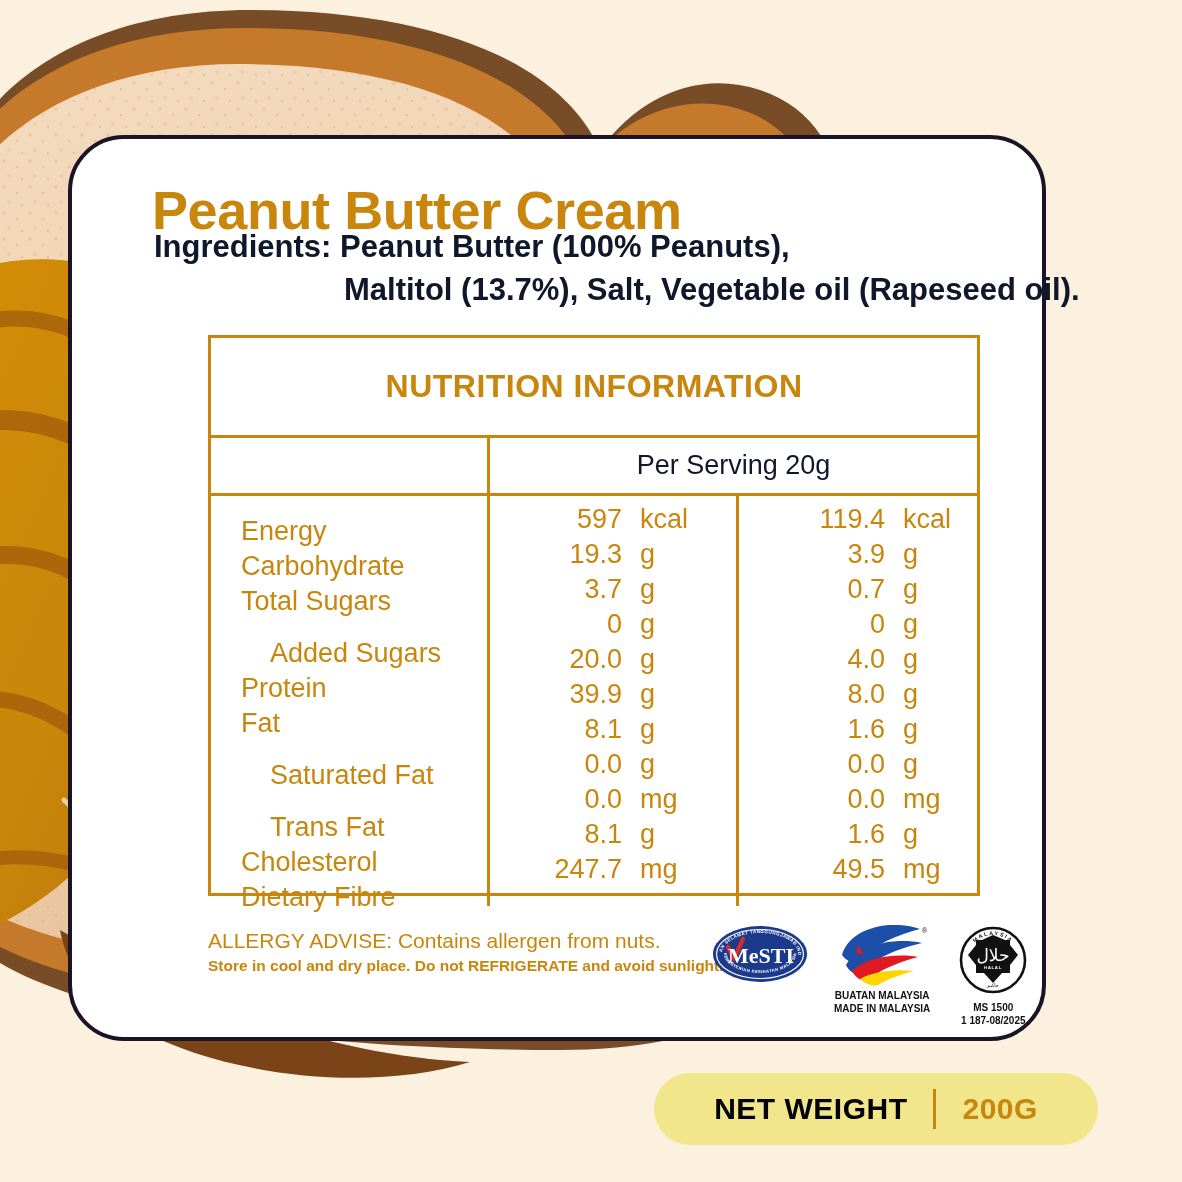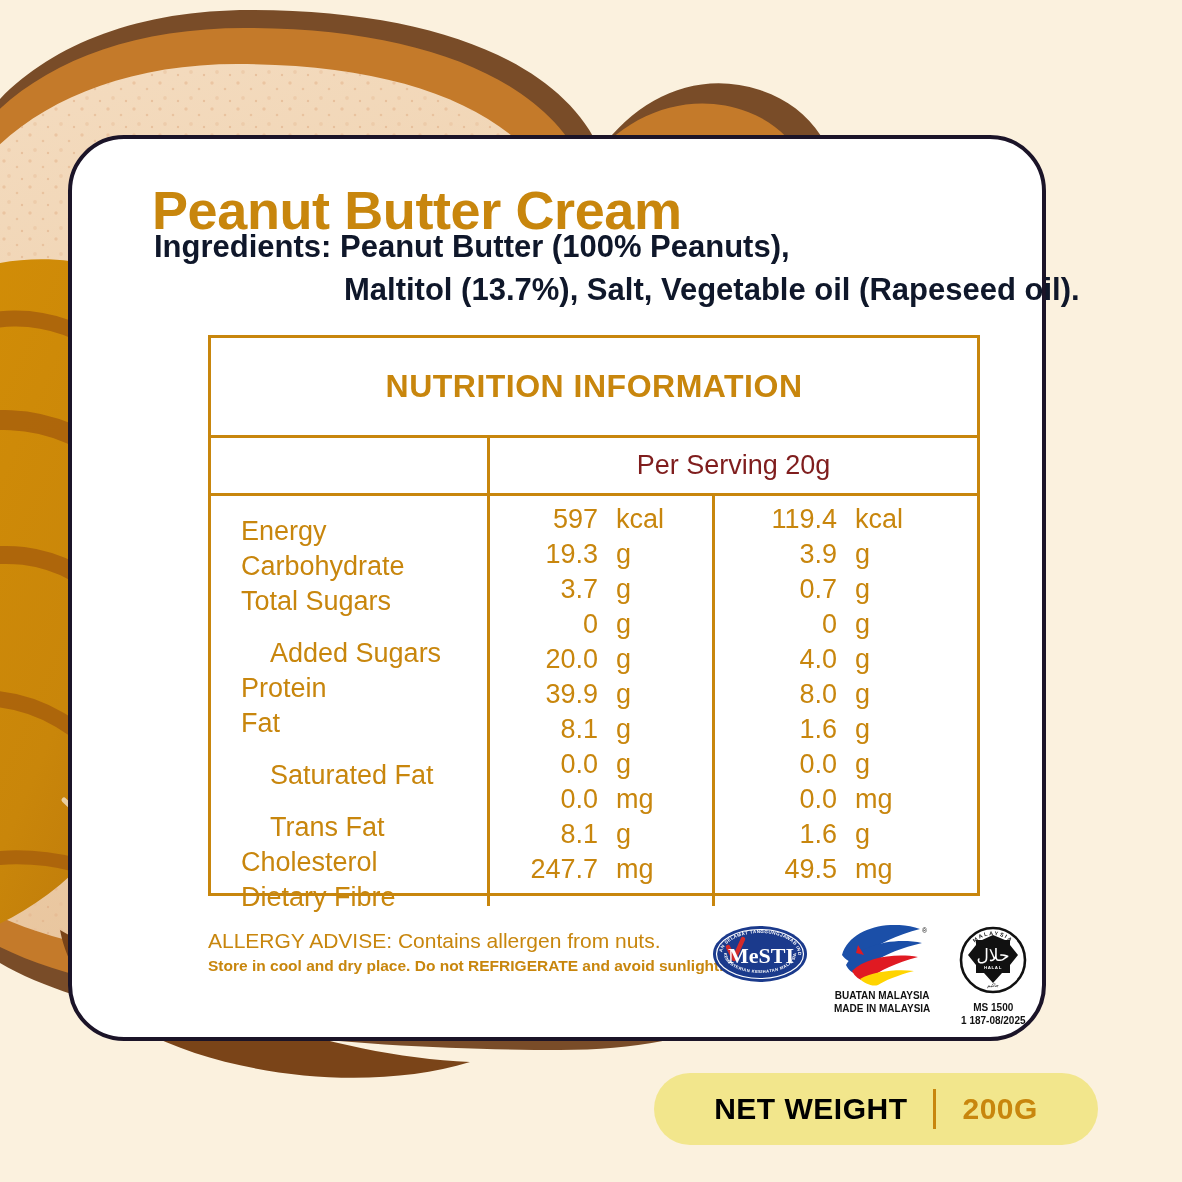--- a/index.html
+++ b/index.html
@@ -62,24 +62,24 @@
   }
   .nt-colhead .ch-blank{ width:279px; border-right:3px solid #C8860D; }
   .nt-colhead .ch-c1{
     width:225px; border-right:3px solid #C8860D;
     display:flex; align-items:center; justify-content:center;
     font-size:27px; color:#C8860D;
   }
   .nt-colhead .ch-c2{
     flex:1;
     display:flex; align-items:center; justify-content:center;
-    font-size:27px; color:#7f1d1d;
-  }
-
-  .nt-body{ display:flex; height:410px; }
+    font-size:27px; color:#0f172a;
+  }
+
+  .nt-body{ display:flex; height:410px;gap:24px; }
   .nt-names{
     width:279px; border-right:3px solid #C8860D;
     padding:18px 0 0 30px;
   }
   .nt-col{
     border-right:3px solid #C8860D;
     padding-top:6px;
   }
   .nt-col.c1{ width:225px; }
   .nt-col.c2{ flex:1; border-right:none; }

